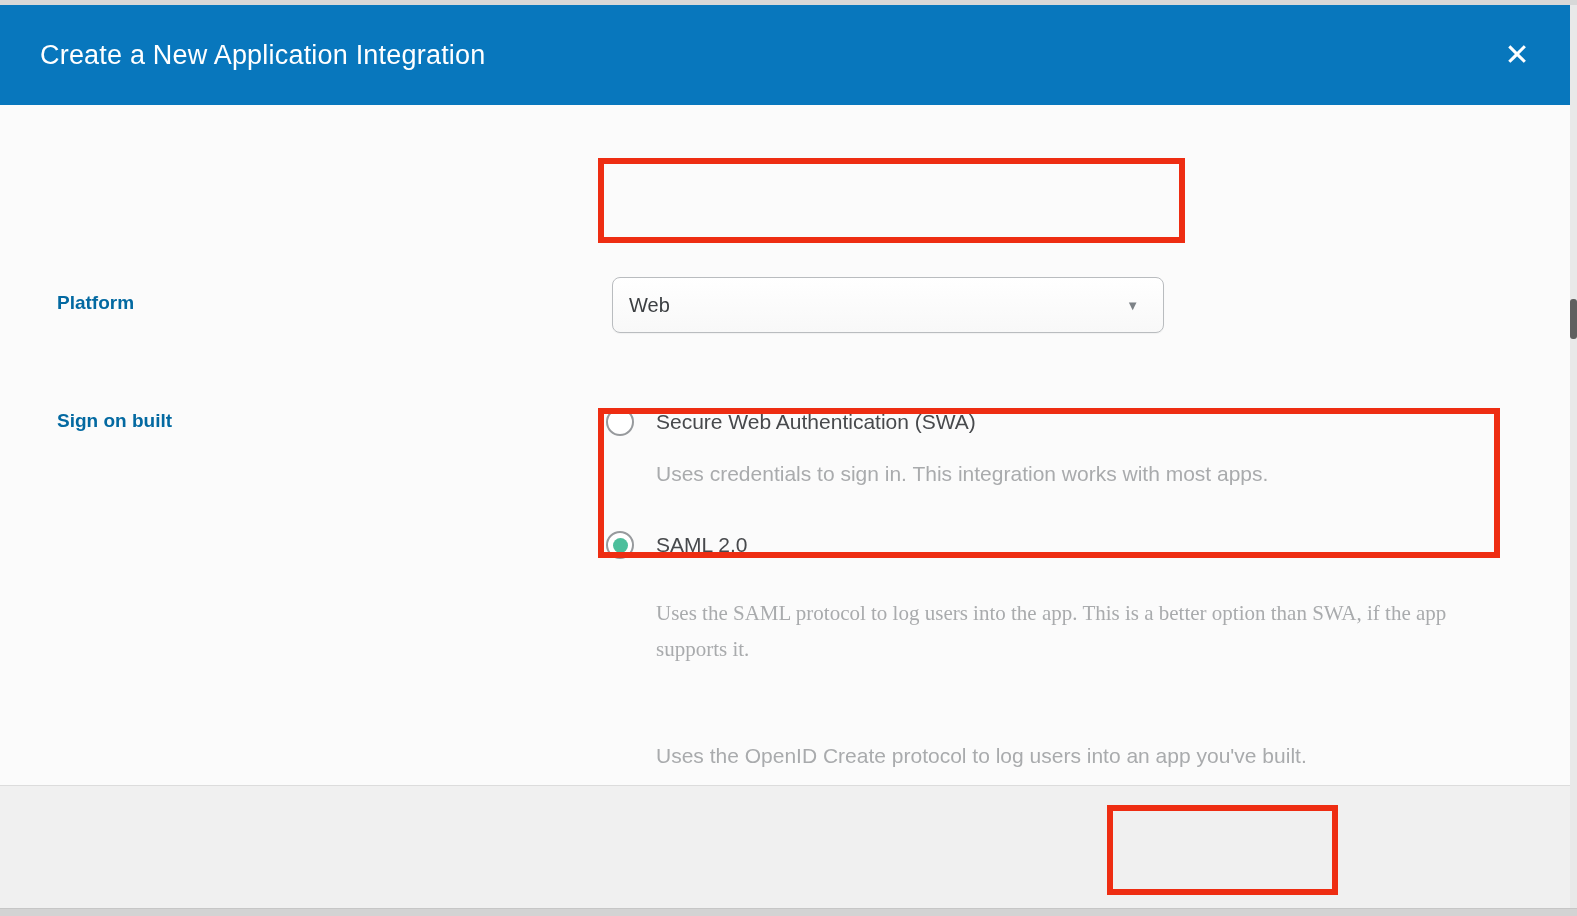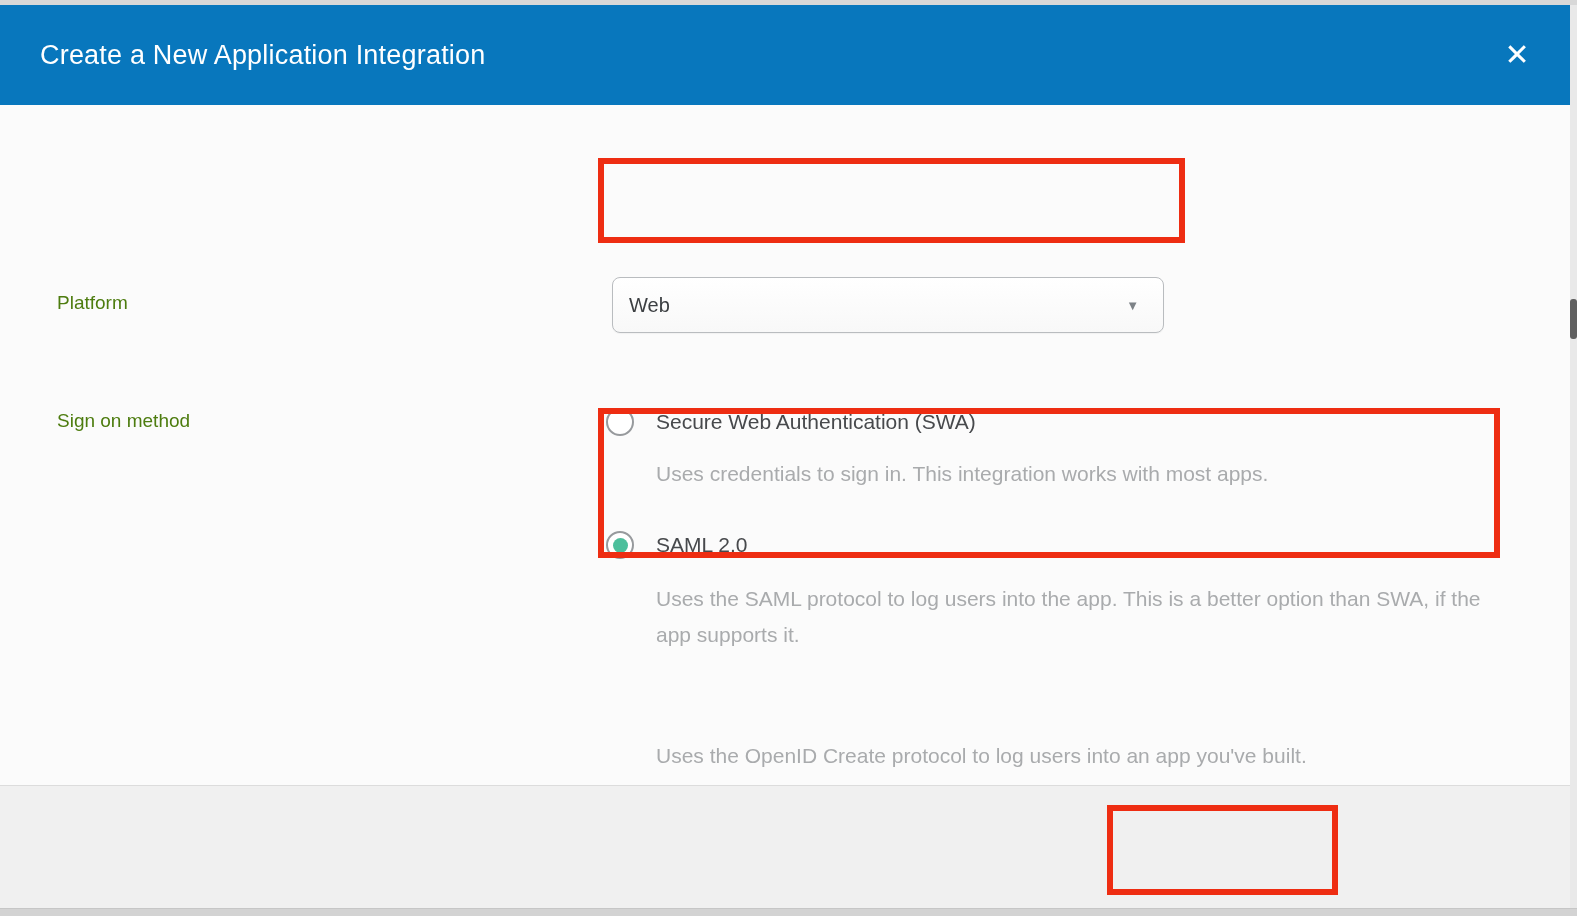--- a/index.html
+++ b/index.html
@@ -52,23 +52,23 @@
   }
 
   
   .modal-body {
     position: absolute; left: 0; top: 105px; width: 1577px; height: 680px;
     background: #fbfbfb;
   }
   .field-label {
     position: absolute;
     left: 57px;
-    color: #4d7c0f;
+    color: #0369a1;
     font-size: 19px;
-    font-weight: 400;
+    font-weight: 700;
   }
   .label-platform { top: 187px; }
   .label-signon  { top: 305px; }
 
   
   .dropdown {
     position: absolute; left: 612px; top: 172px;
     width: 552px; height: 56px;
     background: linear-gradient(#ffffff, #f8f8f8);
     border: 1px solid #b9bcbf;
@@ -113,21 +113,21 @@
   }
   .option-desc {
     position: absolute; left: 656px;
     color: #a9abad;
     font-size: 21px;
     font-weight: 400;
     line-height: 36px;
     max-width: 825px;
   }
   .desc-0 { top: 351px; }
-  .desc-1 { top: 476px; }
+  .desc-1 { top: 490px; font-family: Liberation Serif, serif; }
   .desc-2 { top: 633px; }
 
   
   .modal-footer {
     position: absolute; left: 0; top: 785px; width: 1577px; height: 123px;
     background: #f0f0f0;
     border-top: 1px solid #dcdcdc;
   }
 
   
@@ -166,21 +166,21 @@
 
   <div class="modal-body">
 
     <div class="field-label label-platform">Platform</div>
 
     <div class="dropdown">
       <span class="dropdown-value">Web</span>
       <span class="dropdown-caret">▼</span>
     </div>
 
-    <div class="field-label label-signon">Sign on method</div>
+    <div class="field-label label-signon">Sign on built</div>
 
     <div class="option opt-0">
       <span class="radio">
           <span class="dot"></span>
         </span>
       <span class="option-label">Secure Web Authentication (SWA)</span>
     </div>
     <div class="option-desc desc-0">Uses credentials to sign in. This integration works with most apps.</div>
 
     <div class="option opt-1">

